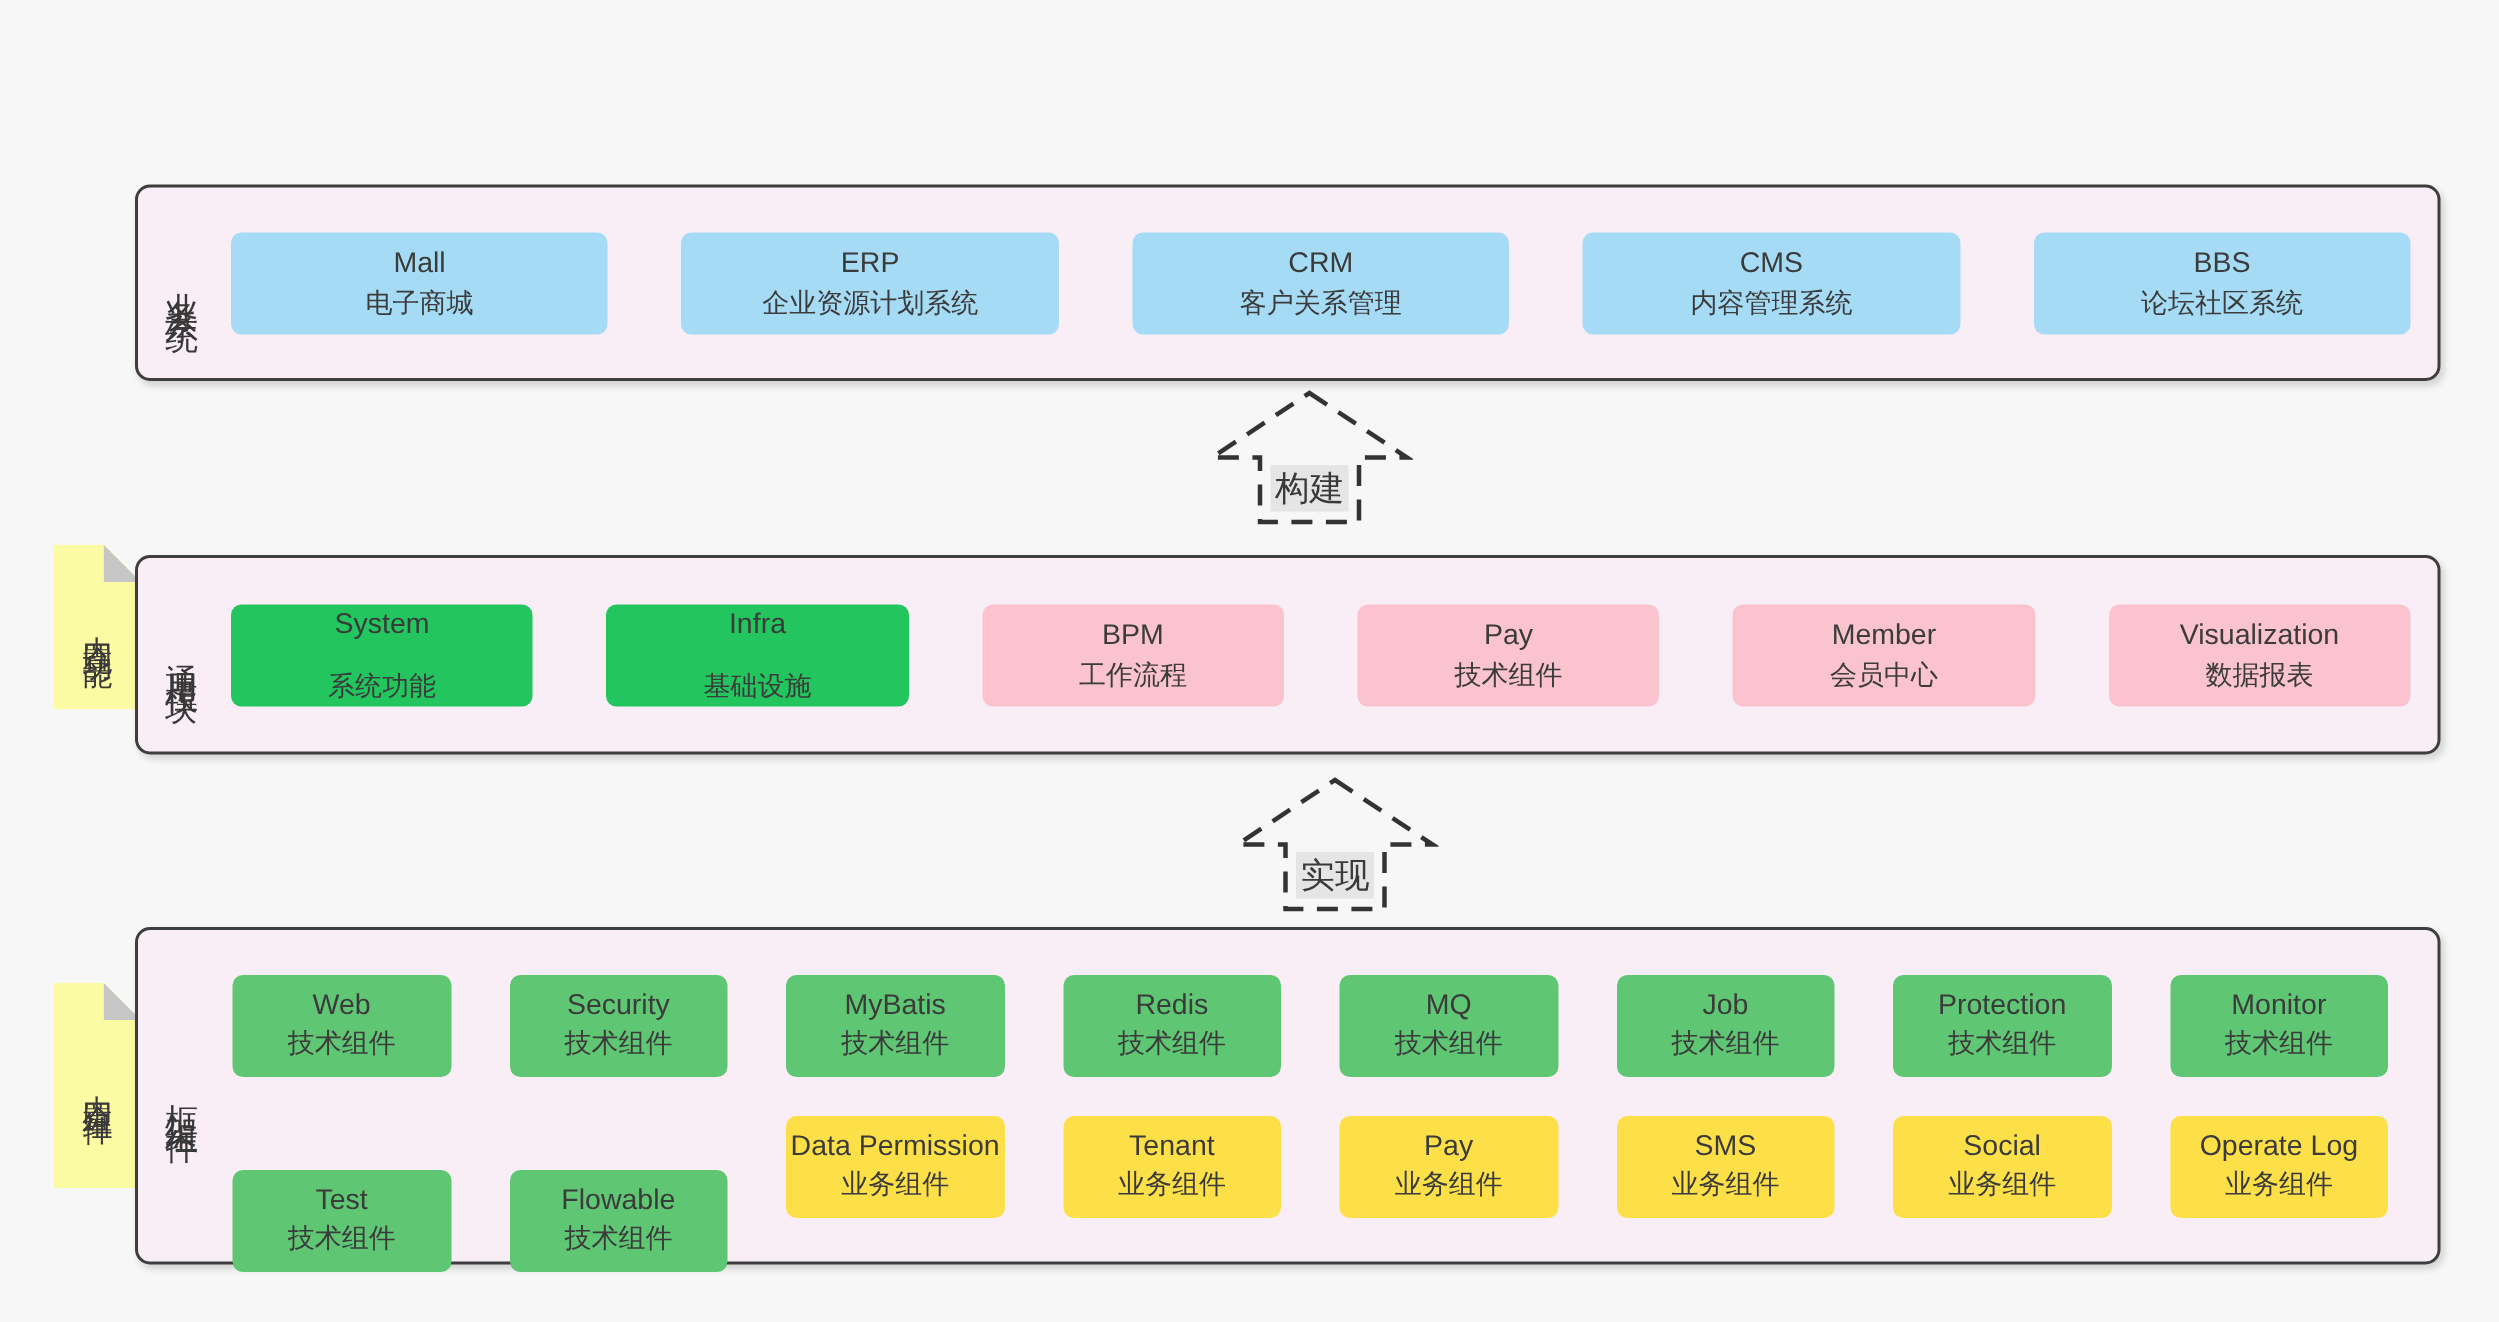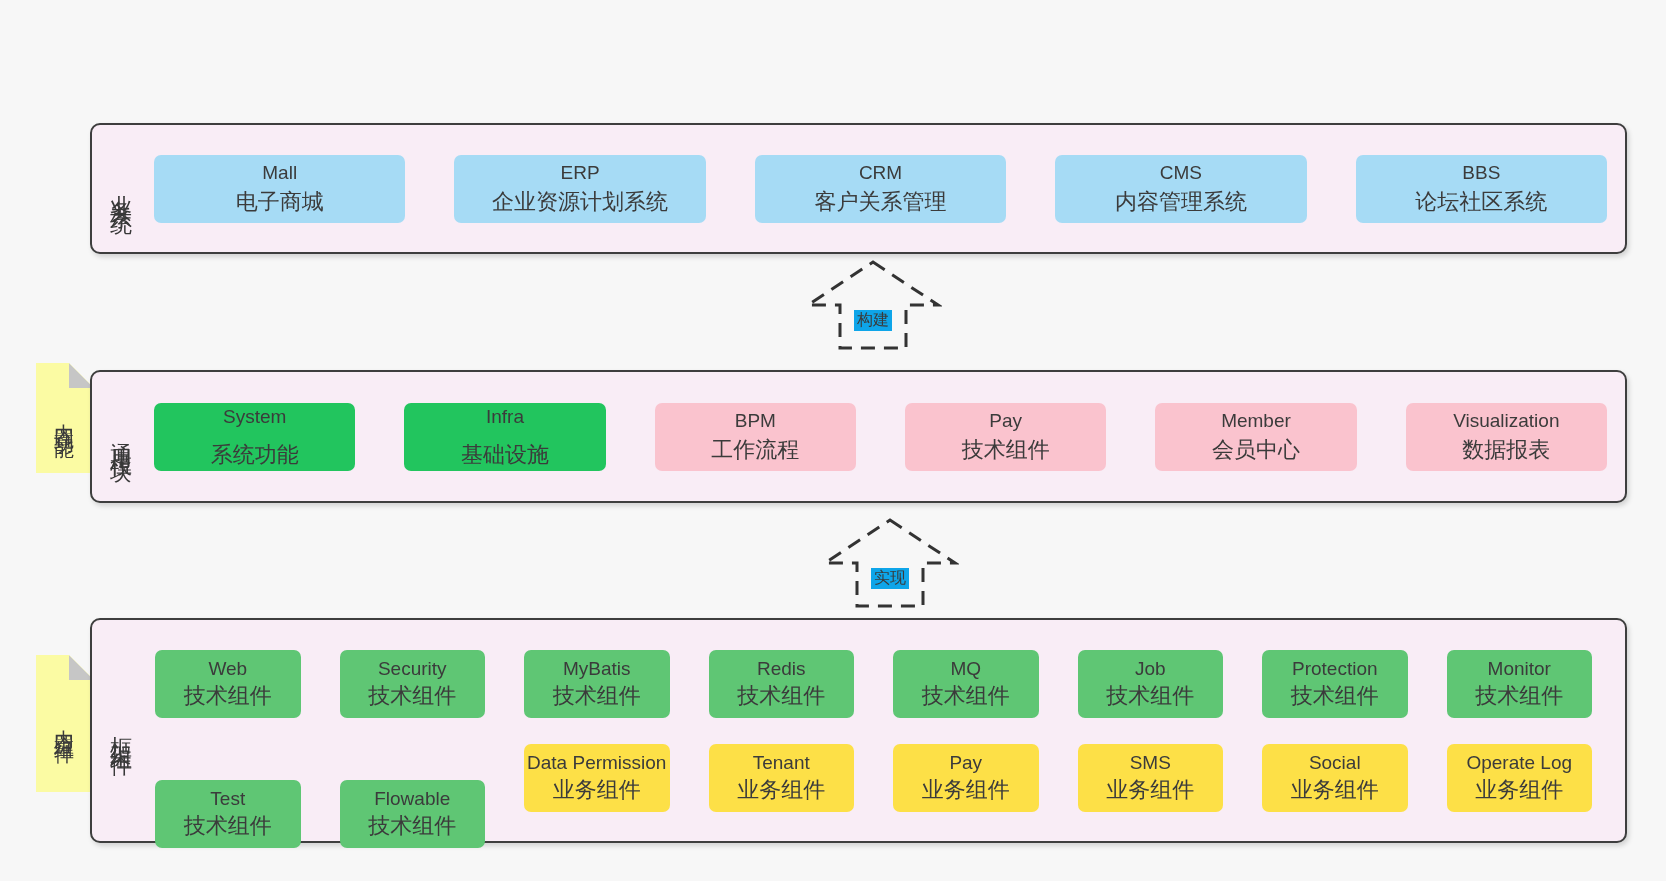--- a/index.html
+++ b/index.html
@@ -29,21 +29,21 @@
     position:absolute;left:63px;right:33px;top:0;bottom:0;
     display:flex;flex-direction:column;justify-content:center;gap:26px;
   }
   .row8{display:flex;gap:39px;}
   .box{
     flex:1 1 0;height:68px;border-radius:7px;
     display:flex;flex-direction:column;align-items:center;justify-content:center;
     text-align:center;font-size:19px;line-height:1.45;color:#3b3b3b;
   }
   .row8 .box{line-height:1.3;}
-  .box .cn{font-size:22px;}
+  .box .cn{font-size:18px;}
   .blue{background:#a6dbf5;}
   .red{background:#22c55e;justify-content:space-between;}
   .pink{background:#fac3ce;}
   .gdark{background:#5fc674;margin-top:36px;}
   .glight{background:#fde047;}
   .sticky{
     position:absolute;left:36px;width:58px;background:#fbfba3;z-index:1;
     display:flex;align-items:center;justify-content:center;
     clip-path:polygon(0 0, calc(100% - 25px) 0, 100% 25px, 100% 100%, 0 100%);
   }
@@ -54,21 +54,21 @@
     background:#c6c6c6;clip-path:polygon(0 0, 100% 100%, 0 100%);
   }
   .sticky .txt{
     writing-mode:vertical-rl;text-orientation:upright;
     font-size:20px;letter-spacing:5px;color:#3a3a3a;
   }
   .arrow{position:absolute;width:138px;height:94px;z-index:3;}
   .arrow svg{display:block;width:100%;height:100%;}
   .arrow-label{
     position:absolute;left:50%;top:52px;transform:translateX(-50%);
-    background:#0ea5e9;padding:0 3px;font-size:16px;color:#3a3a3a;white-space:nowrap;text-align:right;
+    background:#e5e5e5;padding:0 3px;font-size:23px;color:#3a3a3a;white-space:nowrap;text-align:right;
   }
   #arrow-build{left:804px;top:258px;}
   #arrow-implement{left:821px;top:516px;}
 </style>
 </head>
 <body>
 
 <div class="section" id="section-business">
   <div class="v-label">业务系统</div>
   <div class="row6">

